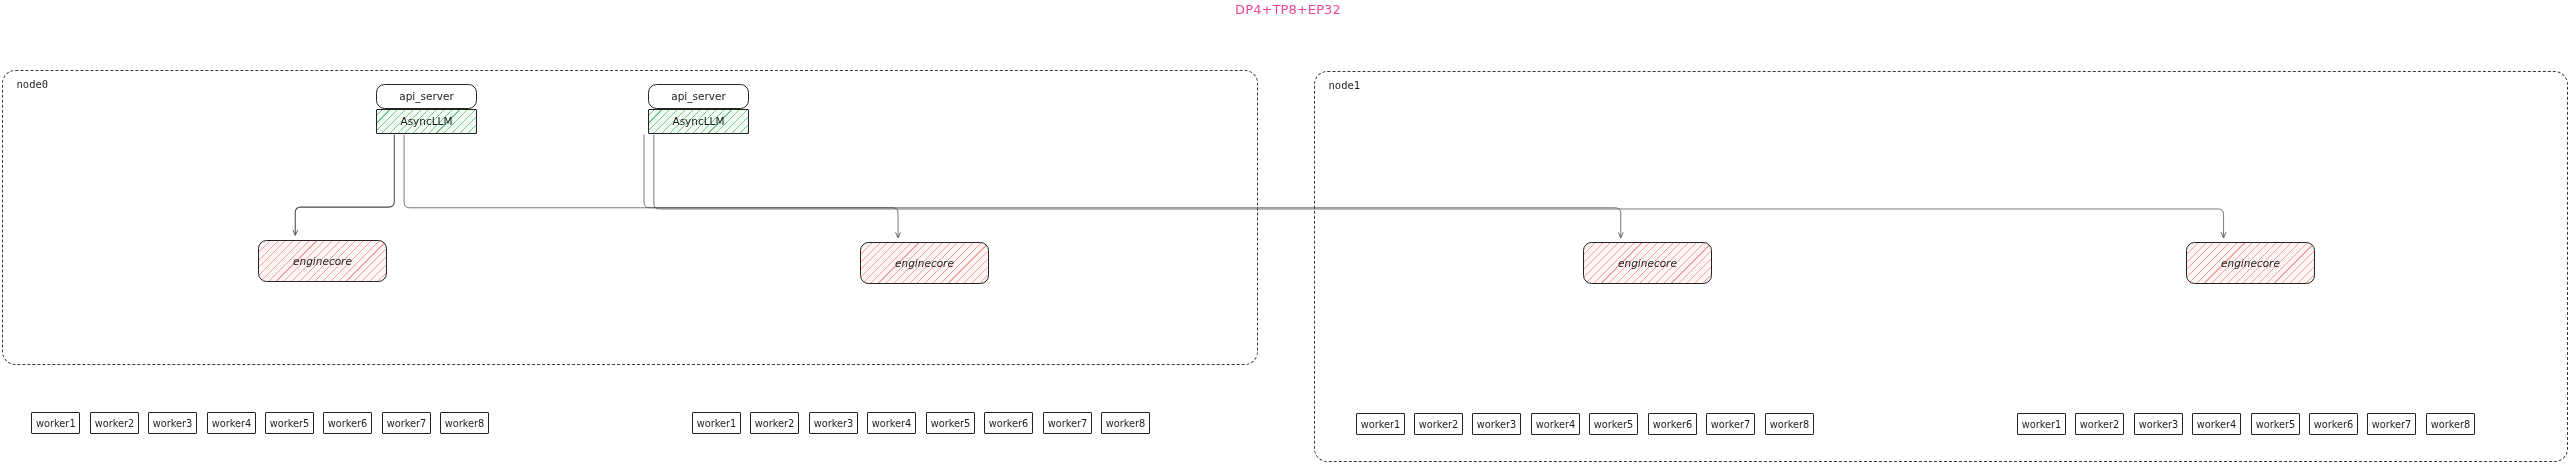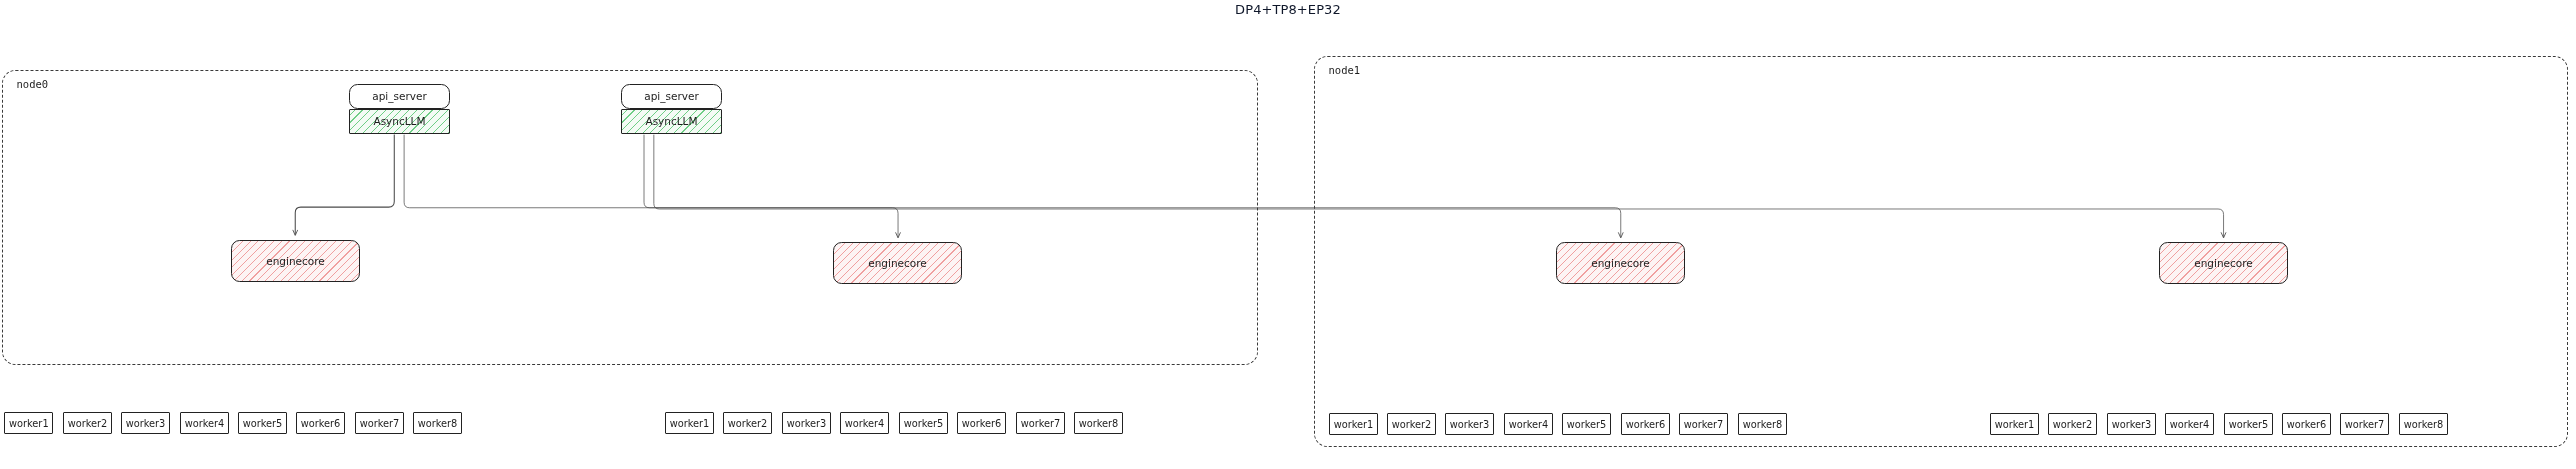--- a/index.html
+++ b/index.html
@@ -19,21 +19,21 @@
   }
 
   
   .diagram-title {
     position: absolute;
     left: 0;
     top: 1.8px;
     width: 2576px;
     text-align: center;
     font-size: 13px;
-    color: #0f172a;
+    color: #ec4899;
     letter-spacing: 0.1px;
     font-family: "DejaVu Sans", "Liberation Sans", sans-serif;
   }
 
   
   .cluster {
     position: absolute;
     border: 1.2px dashed #3a3a3a;
     border-radius: 13.5px;
     background: transparent;
@@ -55,20 +55,21 @@
     box-sizing: border-box;
     border: 1.4px solid #222222;
     border-radius: 7.4px;
     display: flex;
     align-items: center;
     justify-content: center;
     font-size: 10.5px;
     color: #1d1d1d;
     background: #ffffff;
     white-space: nowrap;
+    margin-left: 27px;
   }
   .node.api {
     background: #ffffff;
     border-radius: 8.6px;
   }
   
   .node.asyncllm {
     border-radius: 1px;
     background-color: #f4fbf5;
     background-image: repeating-linear-gradient(
@@ -81,20 +82,21 @@
   
   .node.enginecore {
     border-radius: 8.6px;
     background-color: #fdf4f4;
     background-image: repeating-linear-gradient(
         -45deg,
         #f0a0a0 0px,
         #f0a0a0 0.8px,
         rgba(255,255,255,0) 0.8px,
         rgba(255,255,255,0) 5.5px);
+    font-style: italic;
   }
   .node.worker {
     border-radius: 1px;
     font-size: 9.8px;
     border-width: 1.2px;
   }
   .node-label {
     position: relative;
     z-index: 2;
     padding: 0 2.5px;
@@ -130,21 +132,21 @@
 
     <path d="M 1047,219 L 1047,329 Q 1047,338 1056,338 L 1451,338 Q 1460,338 1460,347 L 1460,386" fill="none" stroke="#4a4a4a" stroke-width="1.2" marker-end="url(#arrowhead)"></path>
 
     <path d="M 1063,219 L 1063,331 Q 1063,340 1072,340 L 3606,340 Q 3615,340 3615,349 L 3615,386" fill="none" stroke="#4a4a4a" stroke-width="1.2" marker-end="url(#arrowhead)"></path>
   </svg>
 
   <div class="cluster" id="cluster-node0" style="left: 2px; top: 70px; width: 1256px; height: 295px;">
     <div class="cluster-label">node0</div>
   </div>
 
-  <div class="cluster" id="cluster-node1" style="left: 1314px; top: 56px; width: 1254px; height: 391px;">
+  <div class="cluster" id="cluster-node1" style="left: 1314px; top: 71px; width: 1254px; height: 391px;">
     <div class="cluster-label">node1</div>
   </div>
 
   <div class="node api" id="api0" style="left: 349px; top: 84px; width: 101px; height: 24.6px;">
     <span class="node-label">api_server</span>
   </div>
   <div class="node api" id="api1" style="left: 621px; top: 84px; width: 101px; height: 24.6px;">
     <span class="node-label">api_server</span>
   </div>
 

